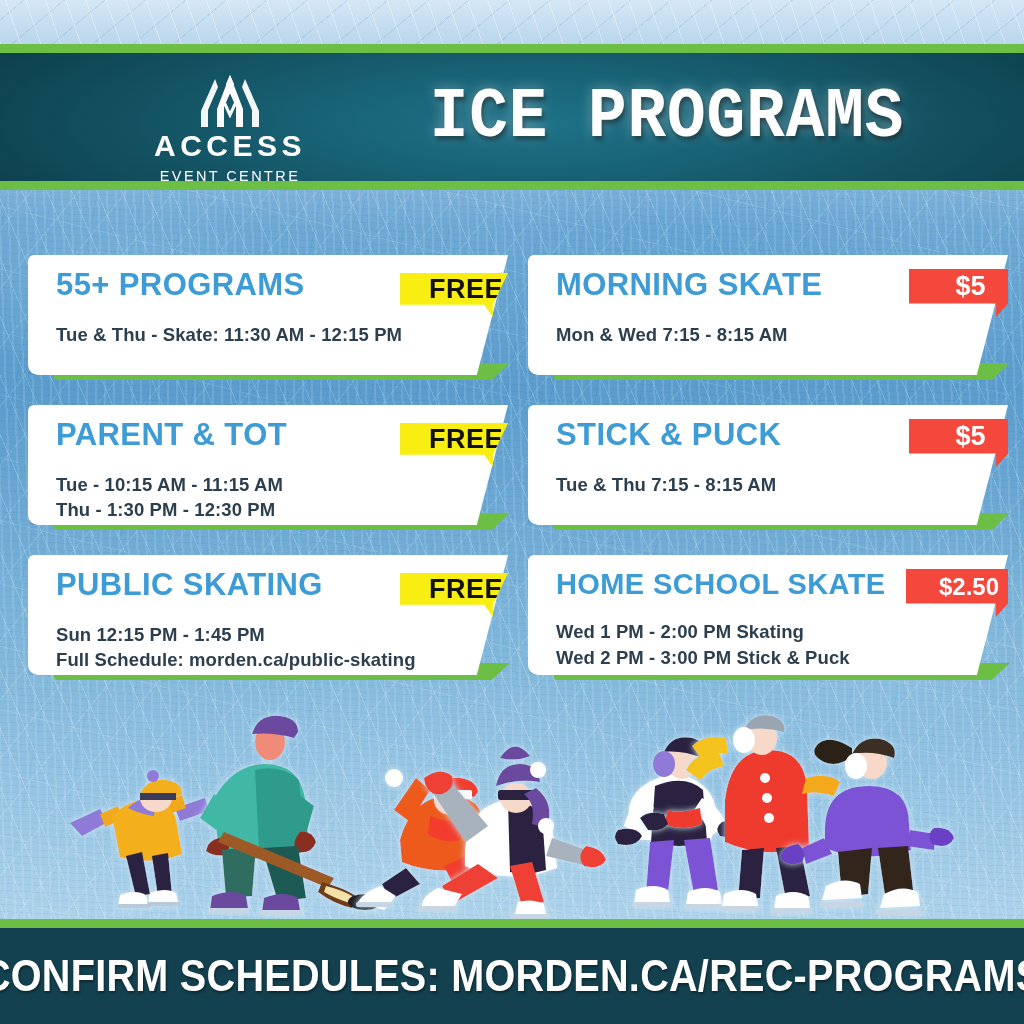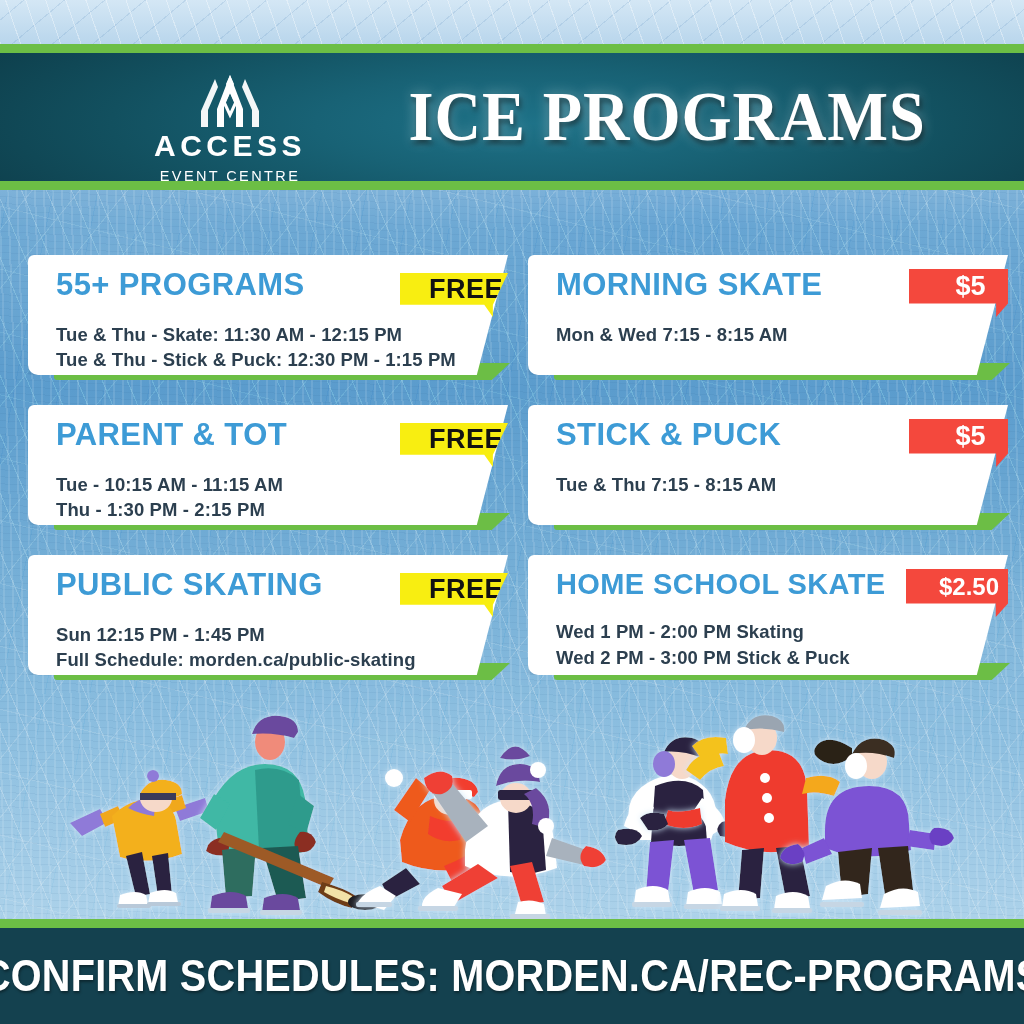--- a/index.html
+++ b/index.html
@@ -56,21 +56,21 @@
   .hdr-inner{position:relative;height:100%;display:flex;align-items:center;}
 
   .logo{position:absolute;left:135px;top:16px;width:190px;text-align:center;color:#fff;}
   .logo-mark{width:86px;height:60px;margin:0 auto 2px;}
   .logo-name{font-size:30px;font-weight:700;letter-spacing:4.5px;line-height:1;
     font-family:"Liberation Sans",sans-serif;}
   .logo-sub{font-size:14.5px;font-weight:400;letter-spacing:2.4px;margin-top:7px;}
 
   .hdr-title{position:absolute;left:330px;right:20px;top:50%;transform:translateY(-50%);
     text-align:center;color:#fff;font-size:70px;font-weight:700;letter-spacing:1px;
-    font-family:Liberation Serif, serif;
+    font-family:Liberation Mono, monospace;
     transform-origin:center;
     text-shadow:2px 4px 5px rgba(0,0,0,.45), 0 0 14px rgba(255,255,255,.35);
     white-space:nowrap;}
   .hdr-title span{display:inline-block;transform:scaleX(.92);}
 
   
   .cards{position:absolute;left:0;top:255px;width:1024px;}
   .row{position:relative;height:150px;}
   .card-wrap{position:absolute;top:0;height:132px;}
   .card-wrap.left{left:28px;width:480px;}
@@ -155,21 +155,20 @@
   <div class="cards">
 
     <div class="row">
       <div class="card-wrap left">
         <div class="card-green"></div>
         <div class="card-white"></div>
         <div class="card-body">
           <div class="card-title">55+ PROGRAMS</div>
           <div class="card-lines">
             <div class="card-line">Tue &amp; Thu - Skate:  11:30 AM - 12:15 PM</div>
-            <div class="card-line">Tue &amp; Thu - Stick &amp; Puck:  12:30 PM -  1:15 PM</div>
           </div>
         </div>
         <div class="badge badge-free" style="left:372px;width:108px;">FREE</div>
       </div>
 
       <div class="card-wrap right">
         <div class="card-green"></div>
         <div class="card-white"></div>
         <div class="card-body">
           <div class="card-title">MORNING SKATE</div>
@@ -182,21 +181,21 @@
     </div>
 
     <div class="row">
       <div class="card-wrap left">
         <div class="card-green"></div>
         <div class="card-white"></div>
         <div class="card-body">
           <div class="card-title">PARENT &amp; TOT</div>
           <div class="card-lines">
             <div class="card-line">Tue - 10:15 AM -  11:15 AM</div>
-            <div class="card-line">Thu -  1:30 PM - 2:15 PM</div>
+            <div class="card-line">Thu -  1:30 PM - 12:30 PM</div>
           </div>
         </div>
         <div class="badge badge-free" style="left:372px;width:108px;">FREE</div>
       </div>
 
       <div class="card-wrap right">
         <div class="card-green"></div>
         <div class="card-white"></div>
         <div class="card-body">
           <div class="card-title">STICK &amp; PUCK</div>

